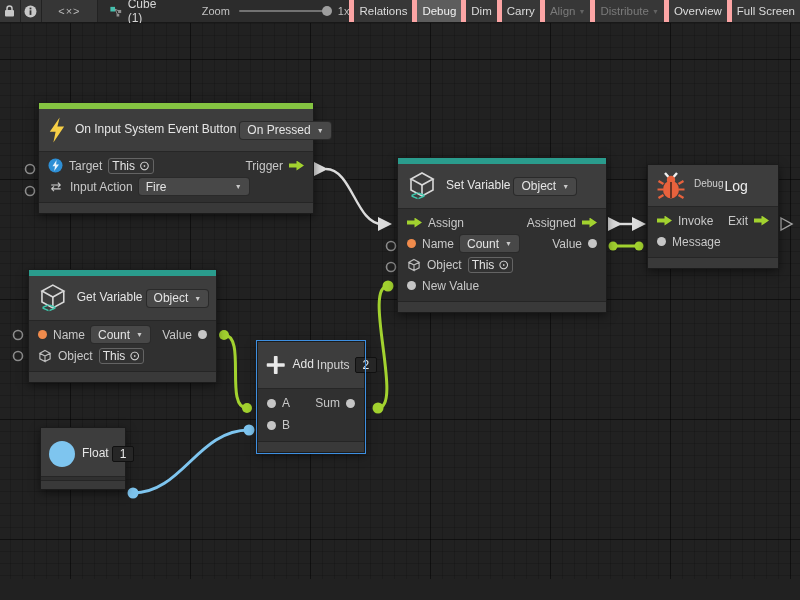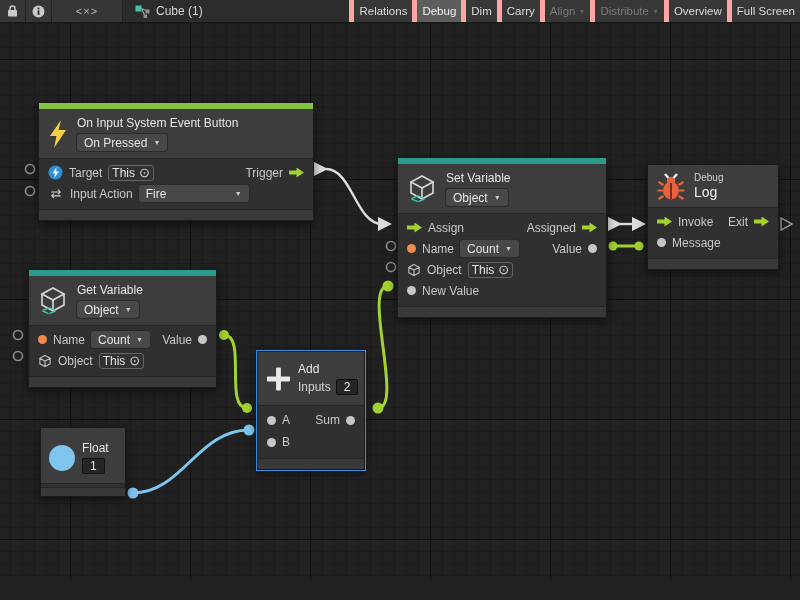--- a/index.html
+++ b/index.html
@@ -55,21 +55,21 @@
 
   
   .node{position:absolute;z-index:2;background:#303030;border:1px solid #1b1b1b;
         box-shadow:0 3px 9px rgba(0,0,0,.5);font-size:12px}
   .node.selected{outline:1.5px solid var(--selection-blue)}
   .accent{height:6px}
   .accent.green{background:var(--event-accent)}
   .accent.teal{background:var(--variable-accent)}
   .hdr{background:#3d3d3d;padding:7px 9px;display:flex;gap:9px;align-items:center;
        border-bottom:1px solid #262626}
-  .hcol{display:flex;flex-direction:column;gap:4px;min-width:0}
+  .hcol{display:flex;flex-direction:row;gap:4px;min-width:0}
   .hrow{display:flex;align-items:center;gap:5px}
   .ntitle{color:#e6e6e6;white-space:nowrap}
   .dcat{font-size:10px;color:#cfcfcf}
   .dtitle{font-size:14px;color:#ededed}
   .body{padding:3px 0 2px}
   .row{display:flex;align-items:center;gap:6px;padding:0 9px;height:21px;color:#c8c8c8}
   .row22{height:22px}
   .spacer{flex:1}
   .lbl{white-space:nowrap}
   .port{width:9px;height:9px;border-radius:50%;flex:none}
@@ -115,20 +115,27 @@
     </div>
     <div class="tgroup">
       <svg width="15" height="13" viewBox="0 0 15 13">
         <rect x="0.5" y="0.5" width="6" height="6" fill="#45c0ae"></rect>
         <path d="M6.5 3.5 L12 6 M6.5 3.5 L10 11" stroke="#9a9a9a" stroke-width="1.2"></path>
         <rect x="10.5" y="4.5" width="4" height="4" fill="#8f8f8f"></rect>
         <rect x="8.5" y="9.5" width="3.5" height="3.5" fill="#8f8f8f"></rect>
       </svg>
       <span>Cube (1)</span>
     </div>
+    <div class="zoomctl">
+      <span class="zlabel">Zoom</span>
+      <div class="ztrack">
+        <div class="zhandle"></div>
+      </div>
+      <span class="zval">1x</span>
+    </div>
     <div class="tbuttons">
       <div class="tb">
           <span>Relations</span>
         </div>
       <div class="tb active">
           <span>Debug</span>
         </div>
       <div class="tb">
           <span>Dim</span>
         </div>
@@ -349,21 +356,21 @@
           <span class="lbl">Object</span>
           <span class="pill">
             <span>This</span>
             <span class="tgt">⊙</span>
           </span>
         </div>
       </div>
       <div class="ftr"></div>
     </div>
 
-    <div class="node selected" style="left:257px;top:328px;width:106px">
+    <div class="node selected" style="left:257px;top:318px;width:106px">
       <div class="hdr" style="padding:10px 8px;gap:7px">
         <svg width="26" height="26" viewBox="0 0 26 26">
           <rect x="10.5" y="1" width="5" height="24" rx="1" fill="#e9e9e9"></rect>
           <rect x="1" y="10.5" width="24" height="5" rx="1" fill="#e9e9e9"></rect>
         </svg>
         <div class="hcol" style="gap:3px">
           <div class="ntitle">Add</div>
           <div class="hrow">
             <span class="lbl">Inputs</span>
             <span class="valbox">2</span>

